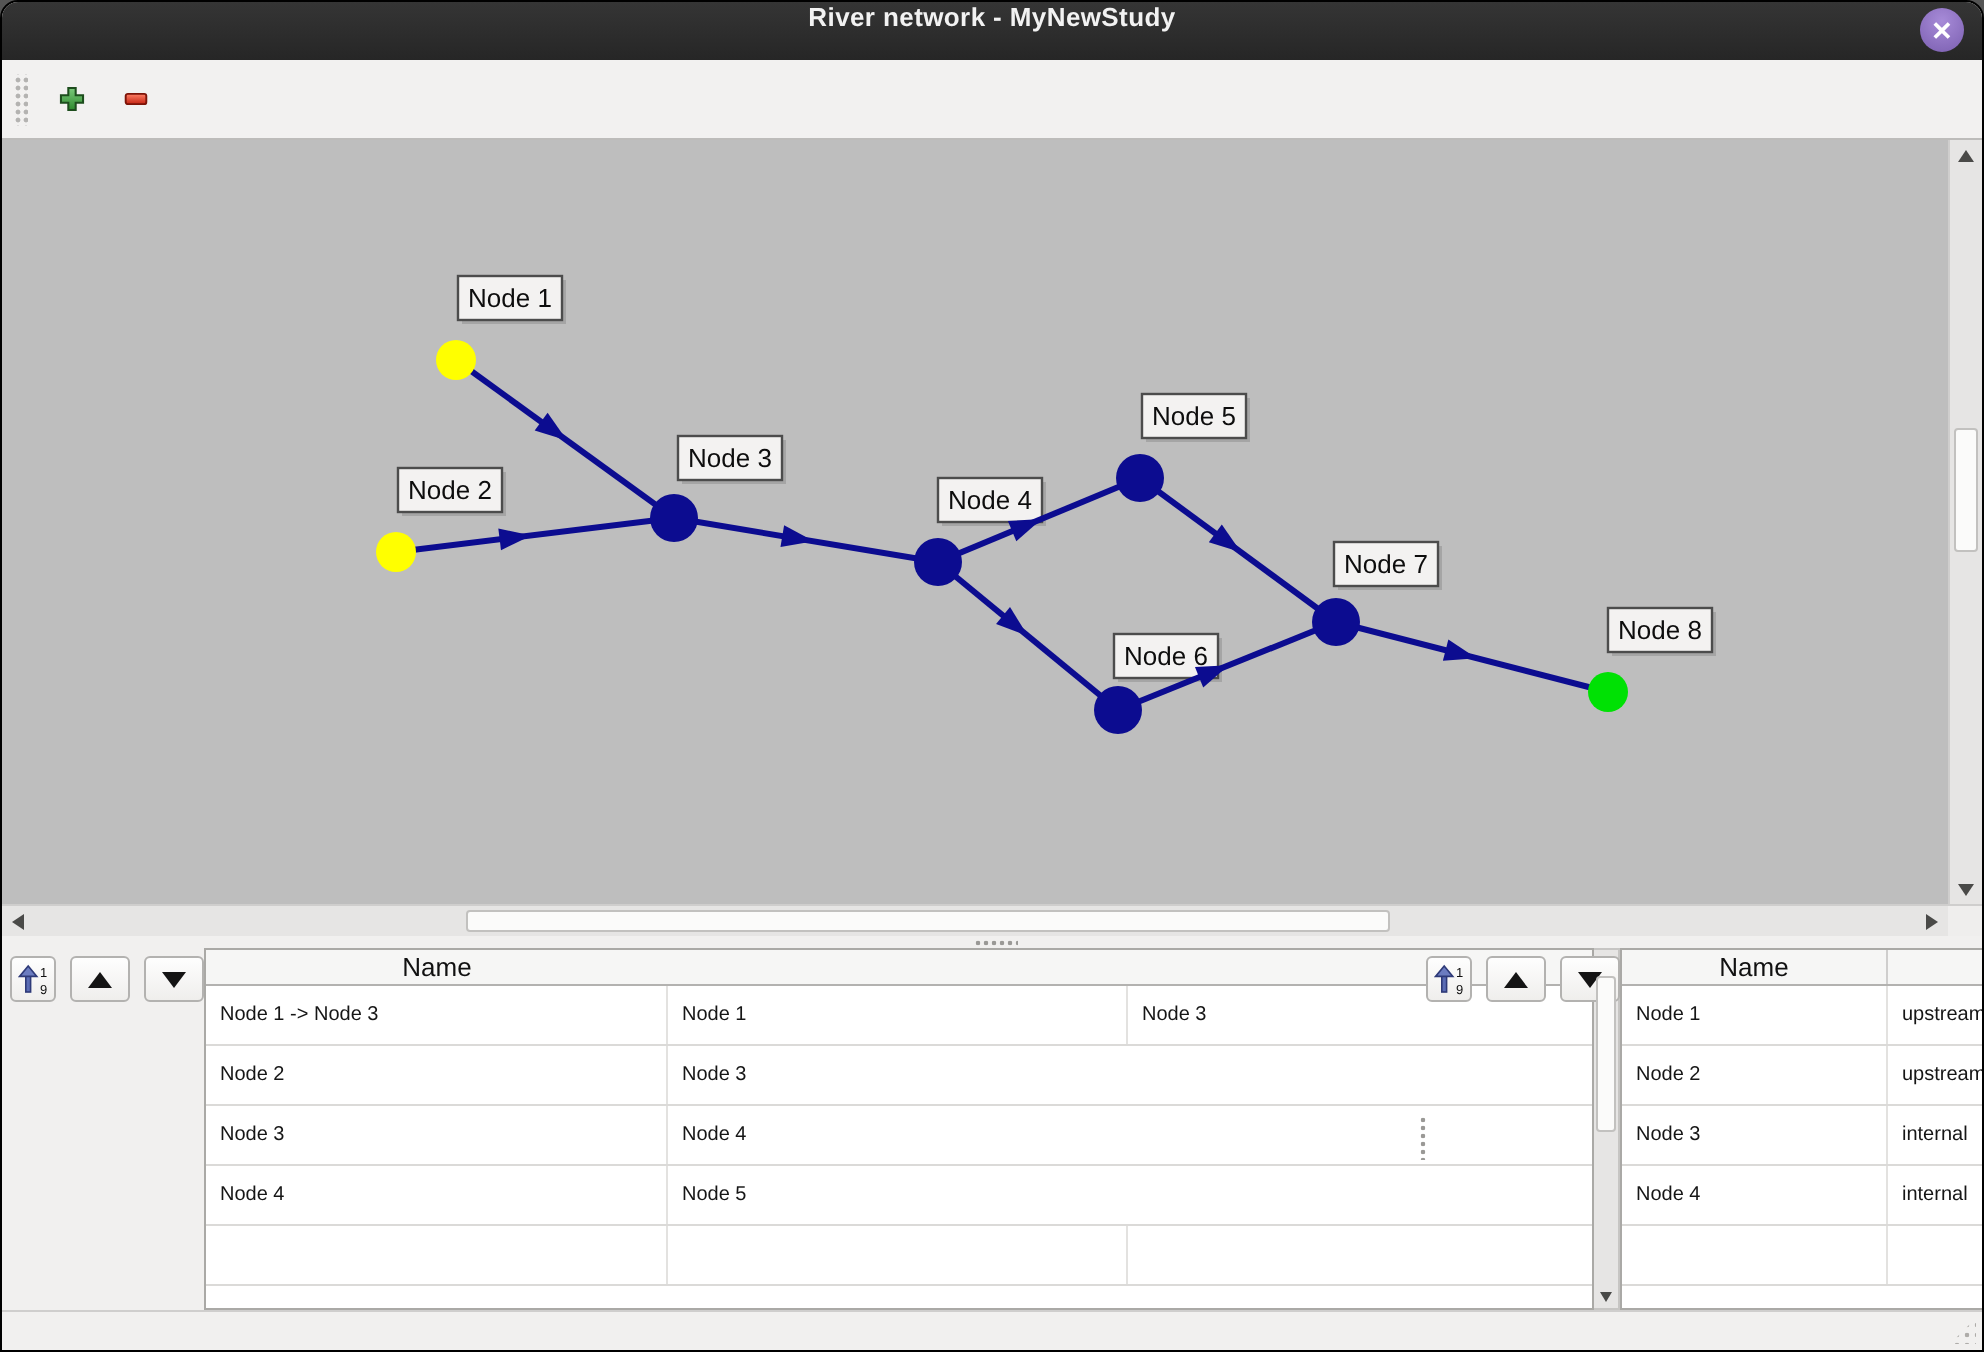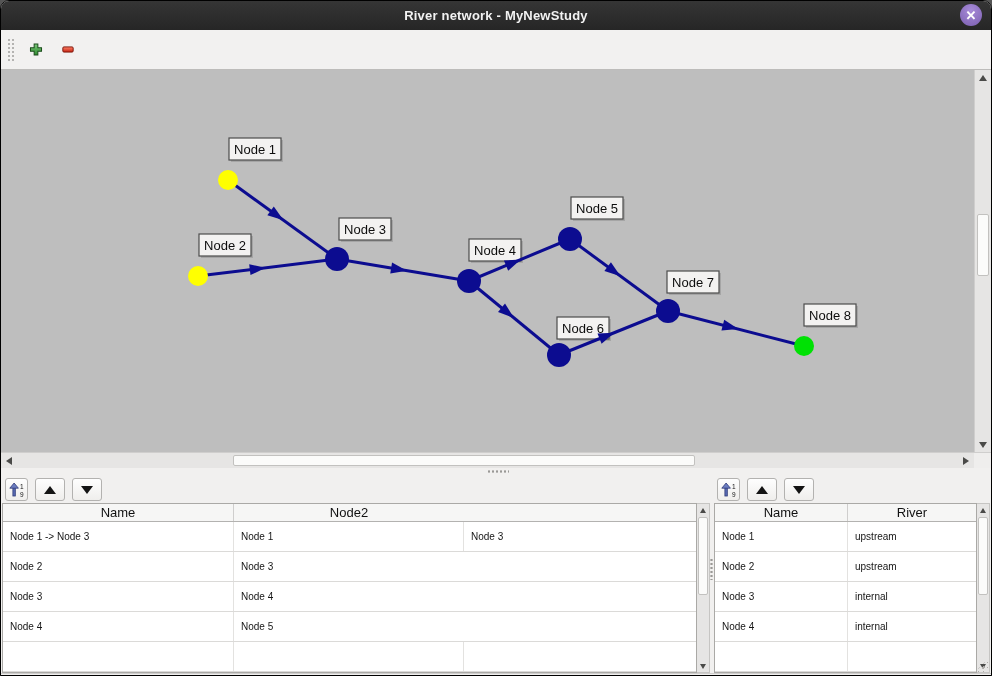--- a/index.html
+++ b/index.html
@@ -5,21 +5,21 @@
   html,body{margin:0;padding:0;background:#555;}
   *{box-sizing:border-box;}
   .window{
     width:992px;height:676px;margin:0 auto;
     border:1px solid #000;border-radius:9px 9px 0 0;overflow:hidden;
     display:flex;flex-direction:column;background:#f1f0ef;
     font-family:"Liberation Sans",sans-serif;color:#1a1a1a;
   }
   
   .titlebar{height:29px;flex:0 0 29px;background:linear-gradient(#353535,#262626);
-    position:relative;display:flex;align-items:center;justify-content:center;}
+    position:relative;display:flex;justify-content:center;}
   .titlebar .title{color:#f2f2f2;font-size:13px;font-weight:bold;letter-spacing:.2px;}
   .close-btn{position:absolute;right:9px;top:3px;width:22px;height:22px;border-radius:50%;
     background:radial-gradient(circle at 50% 30%,#a78bd8,#7b5fb0);color:#fff;
     display:flex;align-items:center;justify-content:center;font-size:13px;font-weight:bold;cursor:pointer;}
   
   .toolbar{height:40px;flex:0 0 40px;background:#f2f1f0;border-bottom:1px solid #bdbcba;
     display:flex;align-items:center;}
   .tb-handle{width:7px;height:26px;margin:0 9px 0 6px;
     background-image:radial-gradient(circle,#b4b3b1 1px,transparent 1.4px);
     background-size:4px 4px;background-position:0 1px;}
@@ -45,21 +45,21 @@
   .tri.up{border-left:4px solid transparent;border-right:4px solid transparent;border-bottom:6px solid #4a4a48;}
   .tri.down{border-left:4px solid transparent;border-right:4px solid transparent;border-top:6px solid #4a4a48;}
   .tri.left{border-top:4px solid transparent;border-bottom:4px solid transparent;border-right:6px solid #4a4a48;}
   .tri.right{border-top:4px solid transparent;border-bottom:4px solid transparent;border-left:6px solid #4a4a48;}
   
   .splitter-h{flex:0 0 6px;background:#f1f0ef;position:relative;cursor:row-resize;}
   .splitter-h::after{content:"";position:absolute;left:486px;top:2px;width:22px;height:3px;
     background-image:radial-gradient(circle,#9a9996 1px,transparent 1.3px);background-size:4px 3px;}
   
   .bottom{flex:0 0 181px;display:flex;background:#f1f0ef;padding:0 1px;}
-  .panel{display:flex;flex-direction:column;}
+  .panel{display:flex;flex-direction:row;}
   .panel-left{width:708px;}
   .splitter-v{width:4px;position:relative;cursor:col-resize;}
   .splitter-v::after{content:"";position:absolute;top:84px;left:0;width:3px;height:22px;
     background-image:radial-gradient(circle,#9a9996 1px,transparent 1.3px);background-size:3px 4px;}
   .panel-right{flex:1;}
   .panel-toolbar{height:29px;flex:0 0 29px;display:flex;align-items:center;gap:7px;padding:2px 0 0 3px;}
   .pbtn{height:23px;background:linear-gradient(#fefefe,#efeeec);border:1px solid #b3b2b0;
     border-radius:3px;display:flex;align-items:center;justify-content:center;cursor:pointer;}
   .pbtn.sort{width:23px;}
   .pbtn.arrow{width:30px;}
@@ -244,21 +244,20 @@
             <div class="tri up"></div>
           </div>
         <div class="pbtn arrow">
             <div class="tri down"></div>
           </div>
       </div>
       <div class="tablewrap">
         <div class="tbl">
           <div class="thead">
               <div class="th">Name</div>
-              <div class="th">Node2</div>
             </div>
           <div>
               <div class="trow">
                 <div class="td">Node 1 -&gt; Node 3</div>
                 <div class="td">Node 1</div>
                 <div class="td">Node 3</div>
               </div>
               <div class="trow">
                 <div class="td">Node 2</div>
                 <div class="td">Node 3</div>

